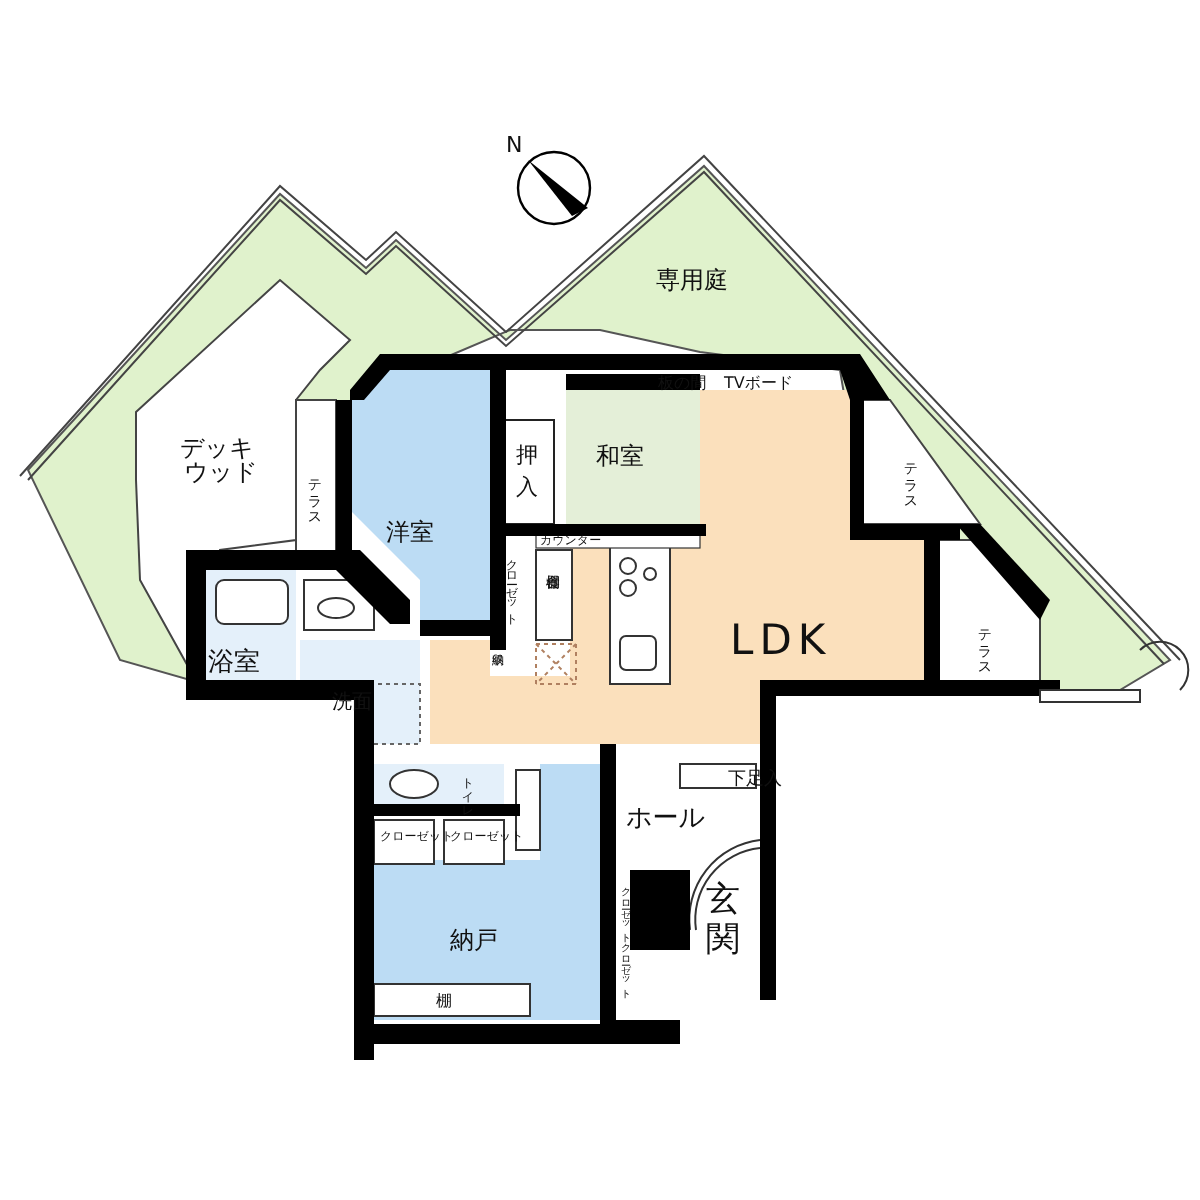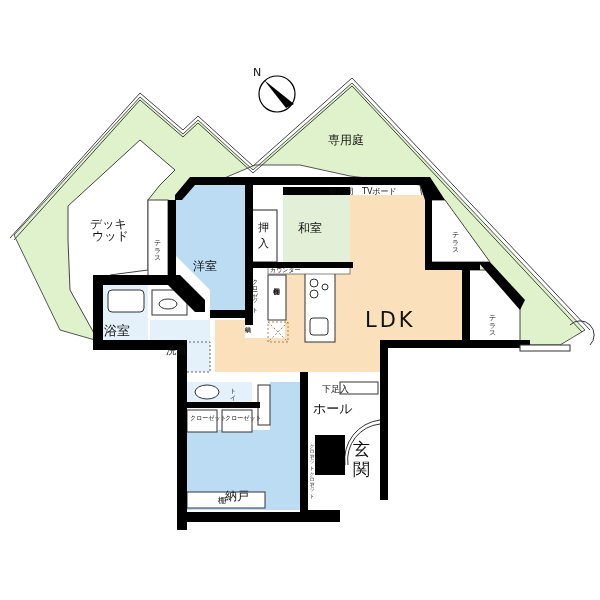--- a/index.html
+++ b/index.html
@@ -124,22 +124,22 @@
 <div class="lbl v" style="left:250px;top:275px;font-size:6px;">クローゼット</div>
 <div class="lbl xl" style="left:365px;top:282px;margin-top:26px;">LDK</div>
 <div class="lbl v7" style="left:450px;top:227px;">テラス</div>
 <div class="lbl v7" style="left:487px;top:310px;">テラス</div>
 <div class="lbl" style="left:104px;top:322px;font-size:13px;">浴室</div>
 <div class="lbl" style="left:166px;top:344px;font-size:10px;">洗面</div>
 <div class="lbl v" style="left:243px;top:322px;font-size:6px;">収納</div>
 <div class="lbl v" style="left:228px;top:384px;font-size:6px;">トイレ</div>
 <div class="lbl sm" style="left:190px;top:414px;">クローゼット</div>
 <div class="lbl sm" style="left:225px;top:414px;">クローゼット</div>
-<div class="lbl big" style="left:225px;top:488px;">納戸</div>
+<div class="lbl big" style="left:225px;top:462px;">納戸</div>
 <div class="lbl" style="left:218px;top:495px;font-size:8px;">棚</div>
-<div class="lbl" style="left:322px;top:383px;font-size:9px;">下足入</div>
+<div class="lbl" style="left:342px;top:383px;font-size:9px;padding-left:22px;">下足入</div>
 <div class="lbl" style="left:313px;top:400px;font-size:13px;">ホール</div>
 <div class="lbl" style="left:353px;top:438px;font-size:17px;">玄</div>
 <div class="lbl" style="left:353px;top:458px;font-size:17px;">関</div>
 <div class="lbl v" style="left:309px;top:440px;font-size:5px;">クローゼット</div>
 <div class="lbl v" style="left:309px;top:468px;font-size:5px;">クローゼット</div>
 <div class="lbl v" style="left:327px;top:470px;font-size:6px;color:#fff;">収納</div>
 <div class="lbl" style="left:326px;top:502px;font-size:5px;color:#fff;">MB</div>
 
 </body></html>

